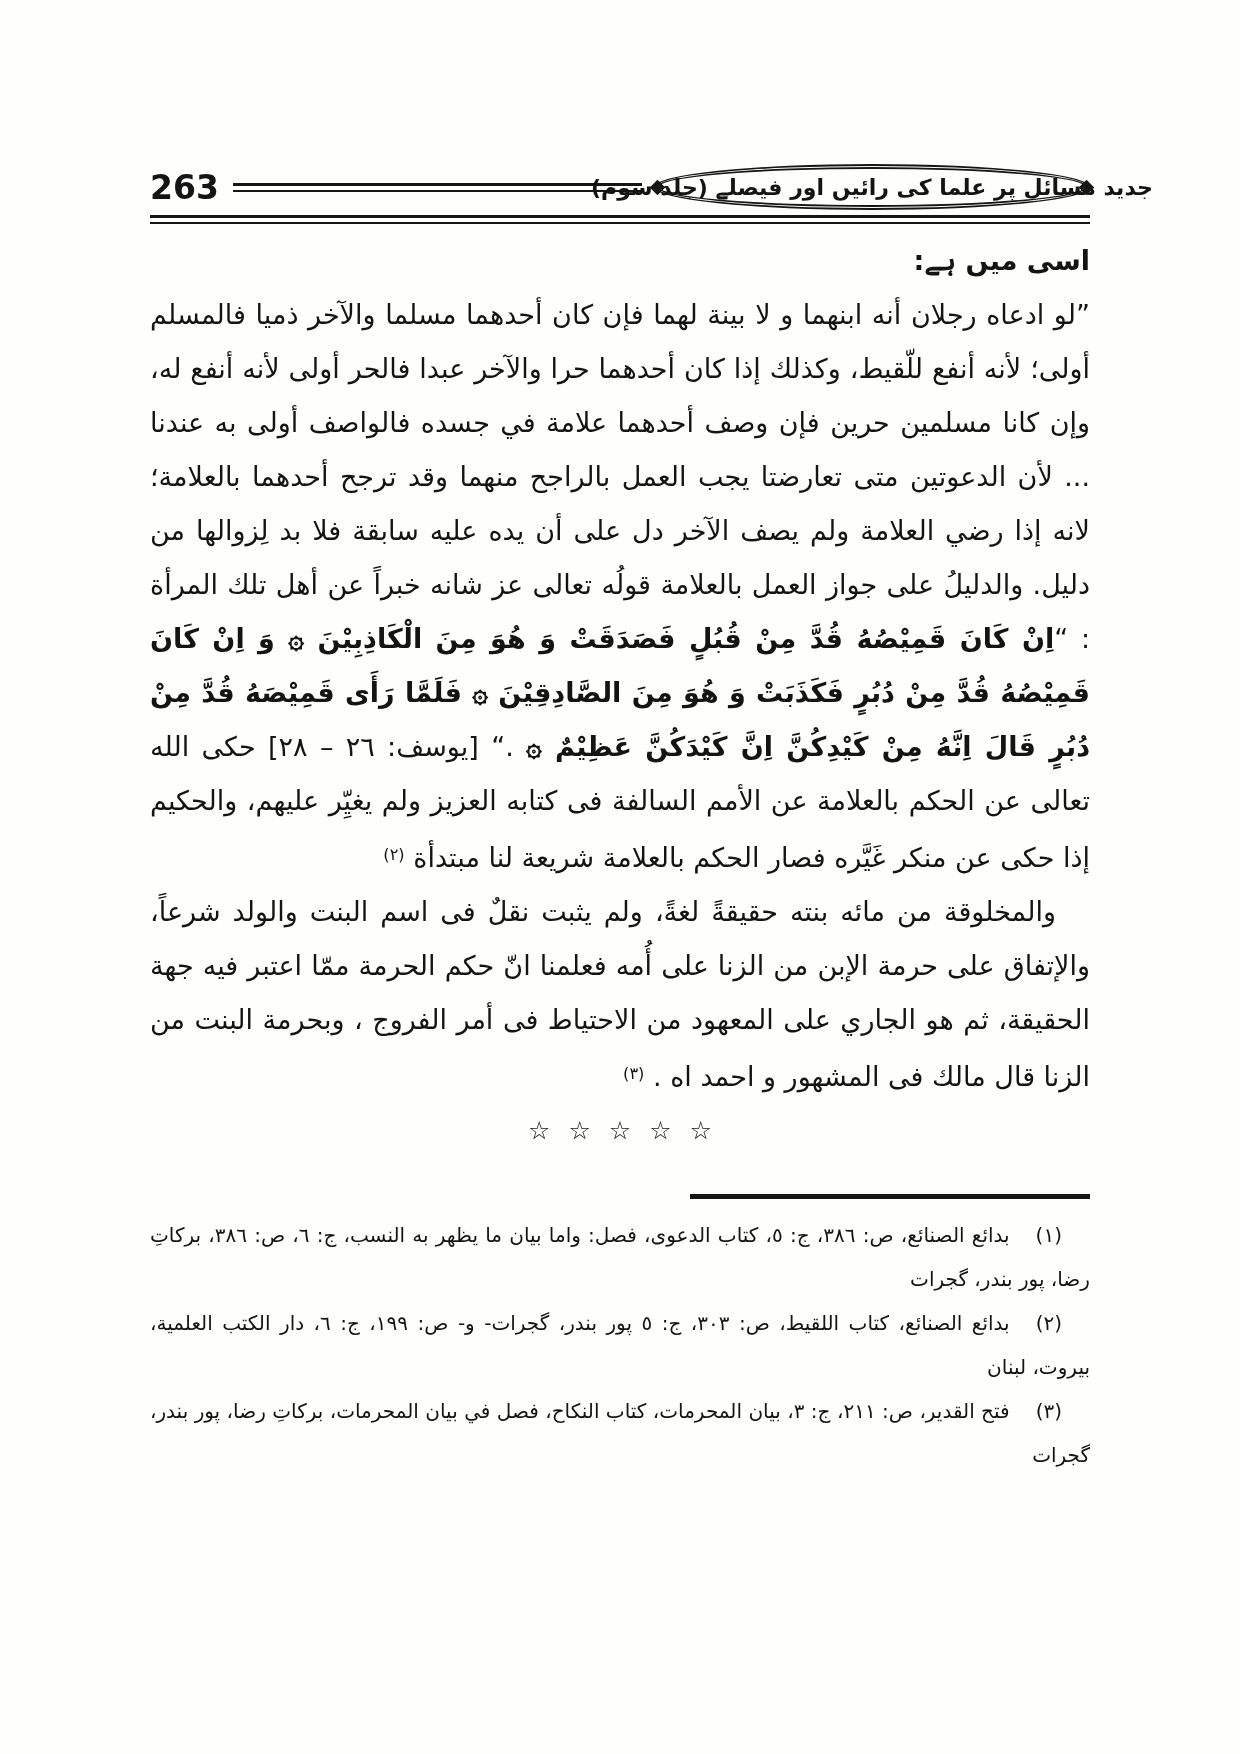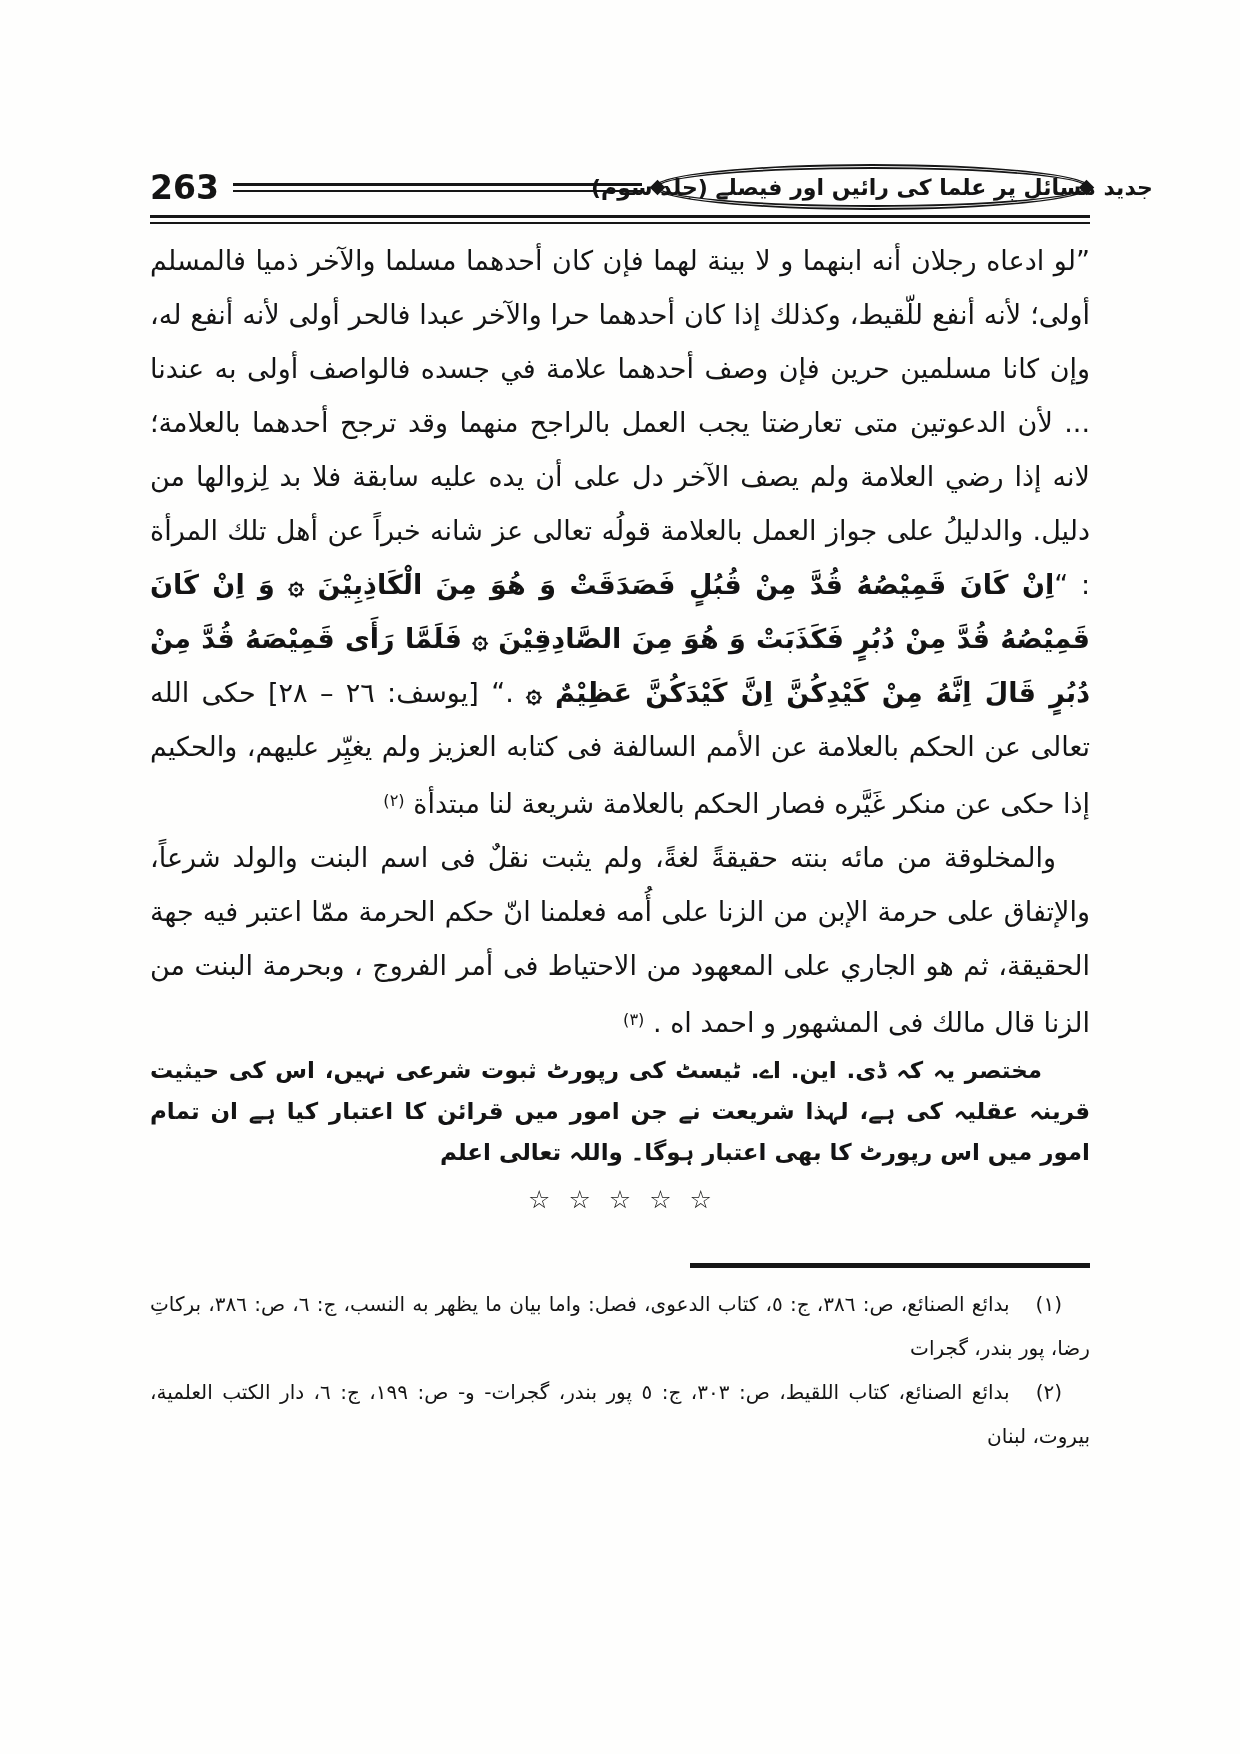--- a/index.html
+++ b/index.html
@@ -50,33 +50,34 @@
       <span>جدید مسائل پر علما کی رائیں اور فیصلے (جلد سوم)</span>
     </div>
     <div class="header-line"></div>
     <div class="page-num">263</div>
   </div>
   <div class="header-rule"></div>
 
   <main class="body">
 
 
+    <p class="urdu-head">اسی میں ہے:</p>
 
     <p class="para"><span>”لو ادعاه رجلان أنه ابنهما و لا بينة لهما فإن كان أحدهما مسلما والآخر ذميا فالمسلم أولى؛ لأنه أنفع للّقيط، وكذلك إذا كان أحدهما حرا والآخر عبدا فالحر أولى لأنه أنفع له، وإن كانا مسلمين حرين فإن وصف أحدهما علامة في جسده فالواصف أولى به عندنا ... لأن الدعوتين متى تعارضتا يجب العمل بالراجح منهما وقد ترجح أحدهما بالعلامة؛ لانه إذا رضي العلامة ولم يصف الآخر دل على أن يده عليه سابقة فلا بد لِزوالها من دليل. والدليلُ على جواز العمل بالعلامة قولُه تعالى عز شانه خبراً عن أهل تلك المرأة : “</span><span class="verse">اِنْ كَانَ قَمِيْصُهُ قُدَّ مِنْ قُبُلٍ فَصَدَقَتْ وَ هُوَ مِنَ الْكَاذِبِيْنَ ۞ وَ اِنْ كَانَ قَمِيْصُهُ قُدَّ مِنْ دُبُرٍ فَكَذَبَتْ وَ هُوَ مِنَ الصَّادِقِيْنَ ۞ فَلَمَّا رَأَى قَمِيْصَهُ قُدَّ مِنْ دُبُرٍ قَالَ اِنَّهُ مِنْ كَيْدِكُنَّ اِنَّ كَيْدَكُنَّ عَظِيْمٌ ۞</span><span> .“ [يوسف: ٢٦ – ٢٨]</span> <span>حكى الله تعالى عن الحكم بالعلامة عن الأمم السالفة فى كتابه العزيز ولم يغيِّر عليهم، والحكيم إذا حكى عن منكر غَيَّره فصار الحكم بالعلامة شريعة لنا مبتدأة</span> <span class="note">(۲)</span></p>
 
 
     <p class="para indent"><span>والمخلوقة من مائه بنته حقيقةً لغةً، ولم يثبت نقلٌ فى اسم البنت والولد شرعاً، والإتفاق على حرمة الإبن من الزنا على أُمه فعلمنا انّ حكم الحرمة ممّا اعتبر فيه جهة الحقيقة، ثم هو الجاري على المعهود من الاحتياط فى أمر الفروج ، وبحرمة البنت من الزنا قال مالك فى المشهور و احمد اه .</span> <span class="note">(۳)</span></p>
 
-    <p class="summary">مختصر یہ کہ ڈی. این. اے. ٹیسٹ کی رپورٹ ثبوت شرعی نہیں، اس کی حیثیت قرینہ عقلیہ کی ہے، لہذا شریعت نے جن امور میں قرائن کا اعتبار کیا ہے ان تمام امور میں اس رپورٹ کا بھی اعتبار ہوگا۔ واللہ تعالی اعلم</p>
 
     <p class="stars">☆☆☆☆☆</p>
 
     <section class="footnotes">
       <div class="fn-rule"></div>
 
       <p class="fn"><span class="fn-num">(۱)</span><span>بدائع الصنائع، ص: ٣٨٦، ج: ٥، كتاب الدعوى، فصل: واما بيان ما يظهر به النسب، ج: ٦، ص: ٣٨٦، بركاتِ رضا، پور بندر، گجرات</span></p>
 
       <p class="fn"><span class="fn-num">(۲)</span><span>بدائع الصنائع، كتاب اللقيط، ص: ٣٠٣، ج: ٥ پور بندر، گجرات- و- ص: ١٩٩، ج: ٦، دار الكتب العلمية، بيروت، لبنان</span></p>
 
+      <p class="fn"><span class="fn-num">(۳)</span><span>فتح القدير، ص: ٢١١، ج: ٣، بيان المحرمات، كتاب النكاح، فصل في بيان المحرمات، بركاتِ رضا، پور بندر، گجرات</span></p>
     </section>
 
   </main>
 </div>
 
 </body></html>

